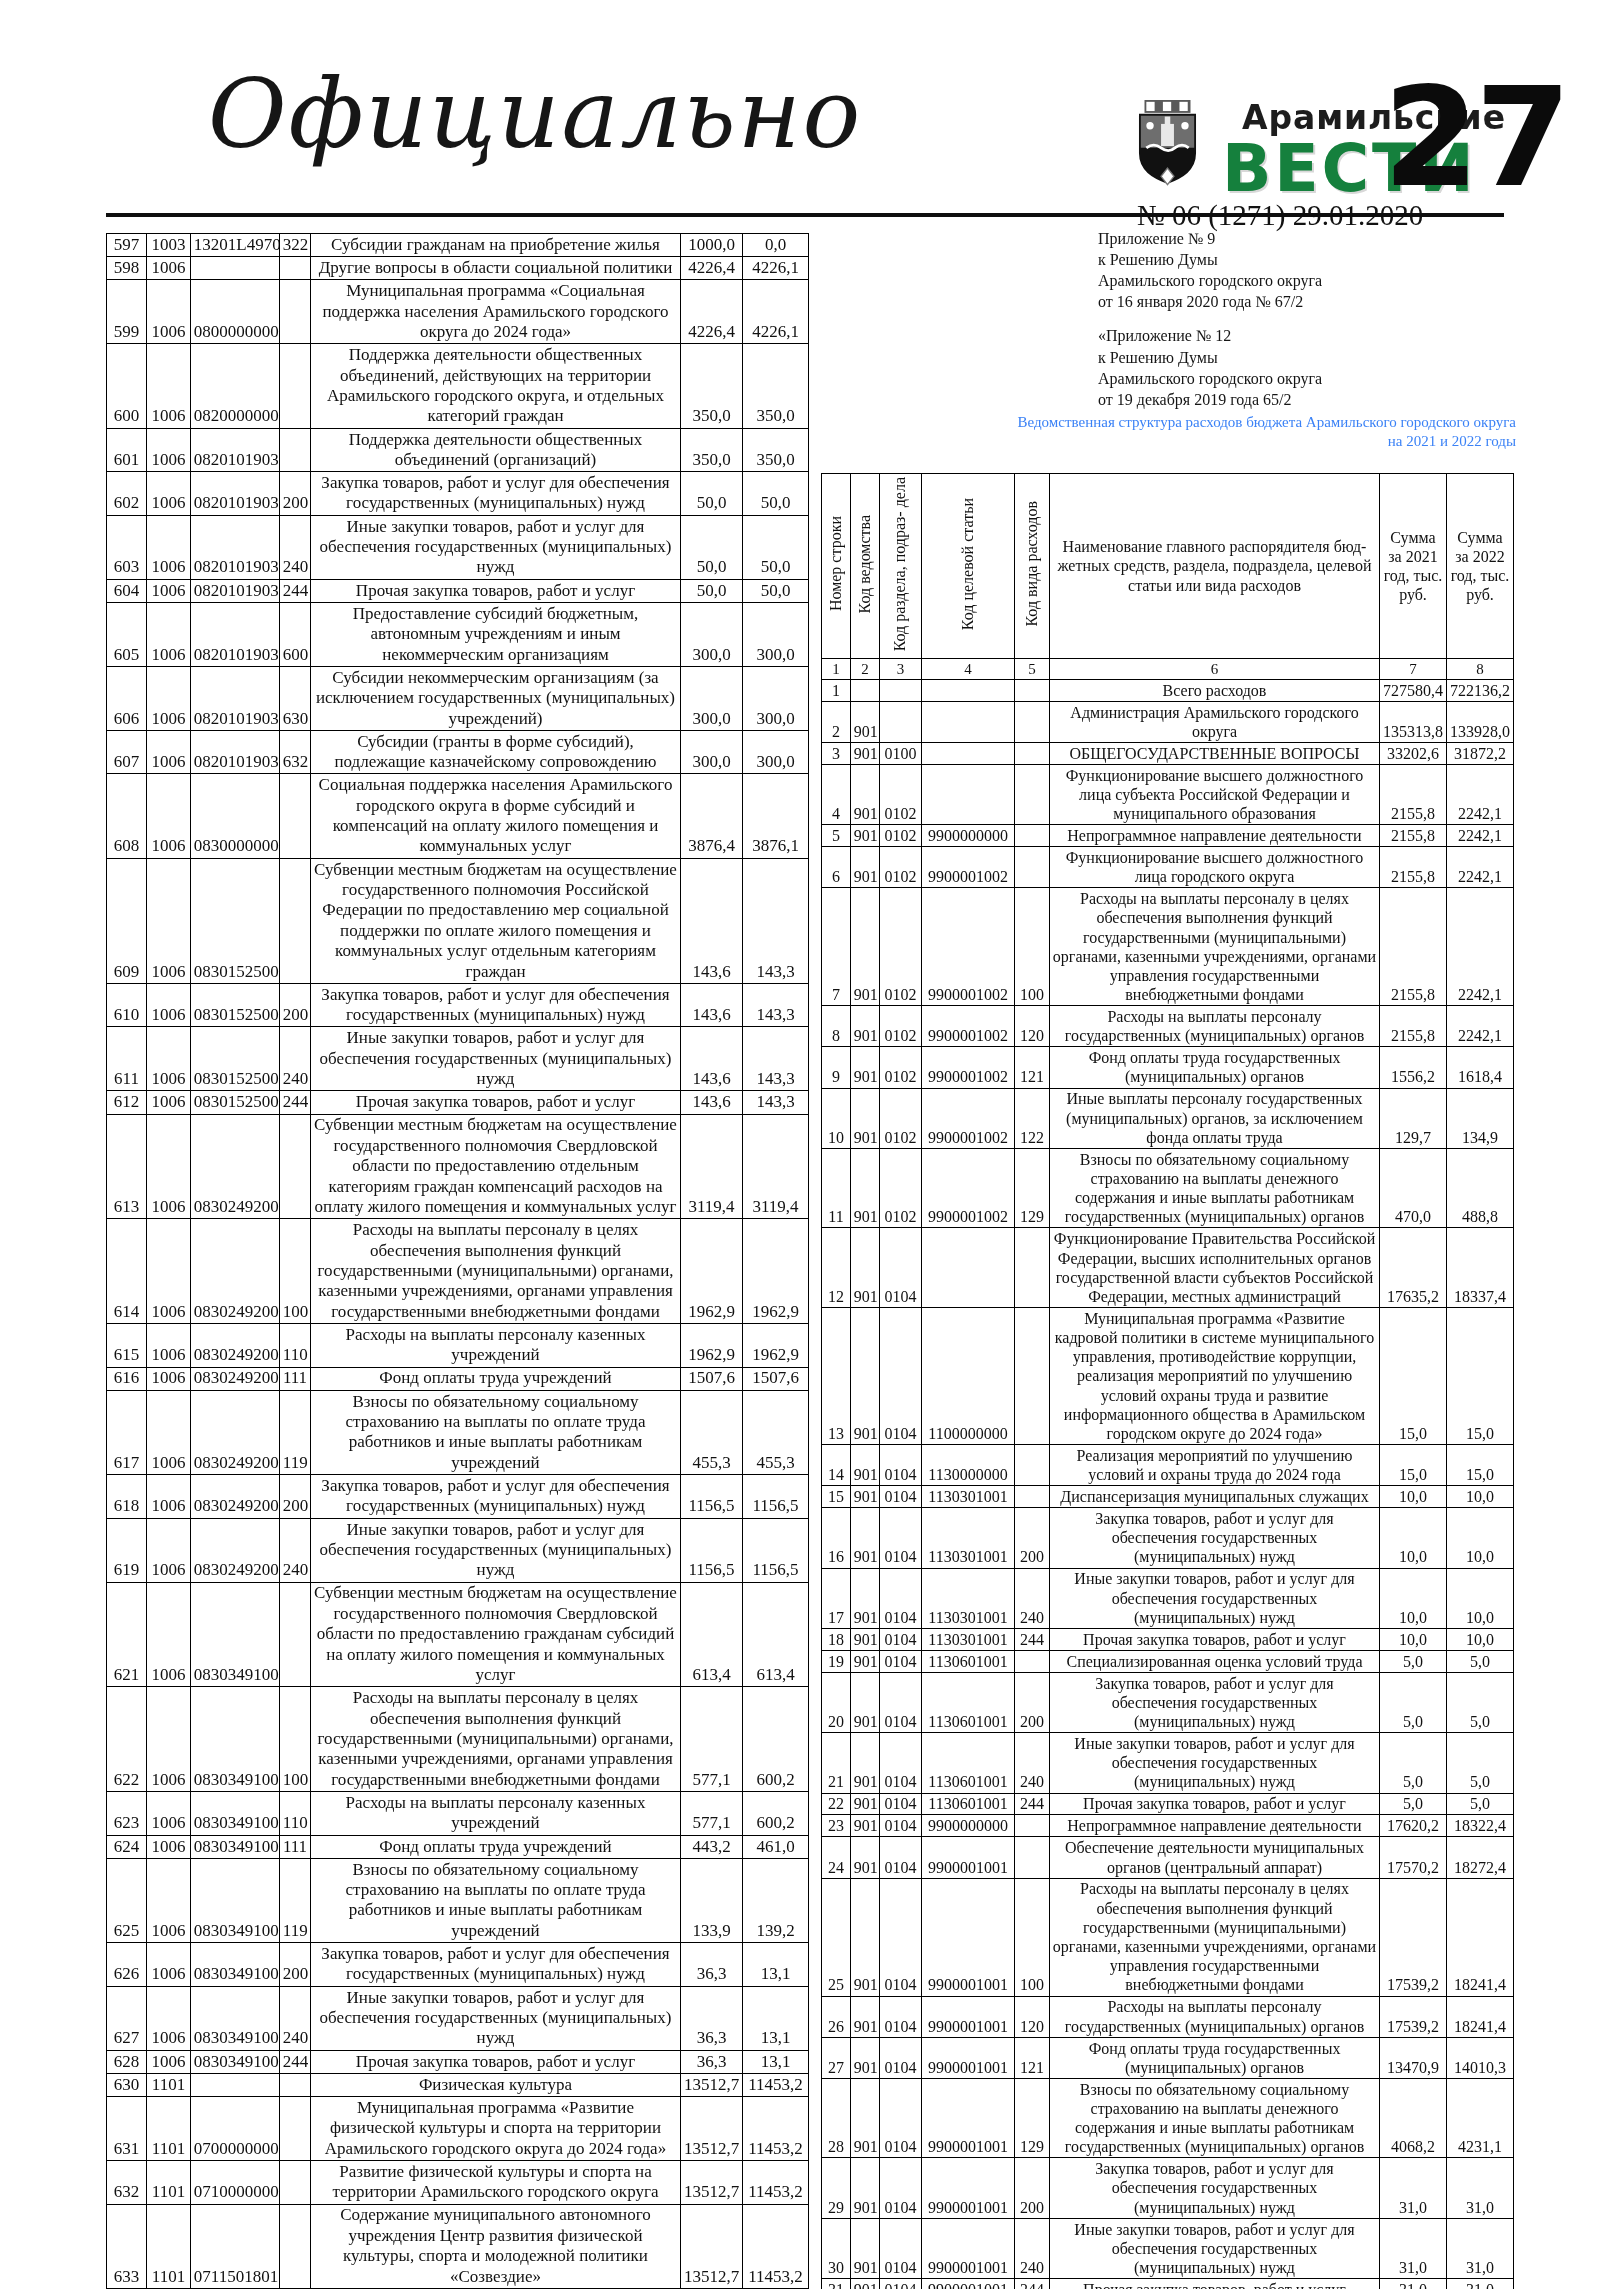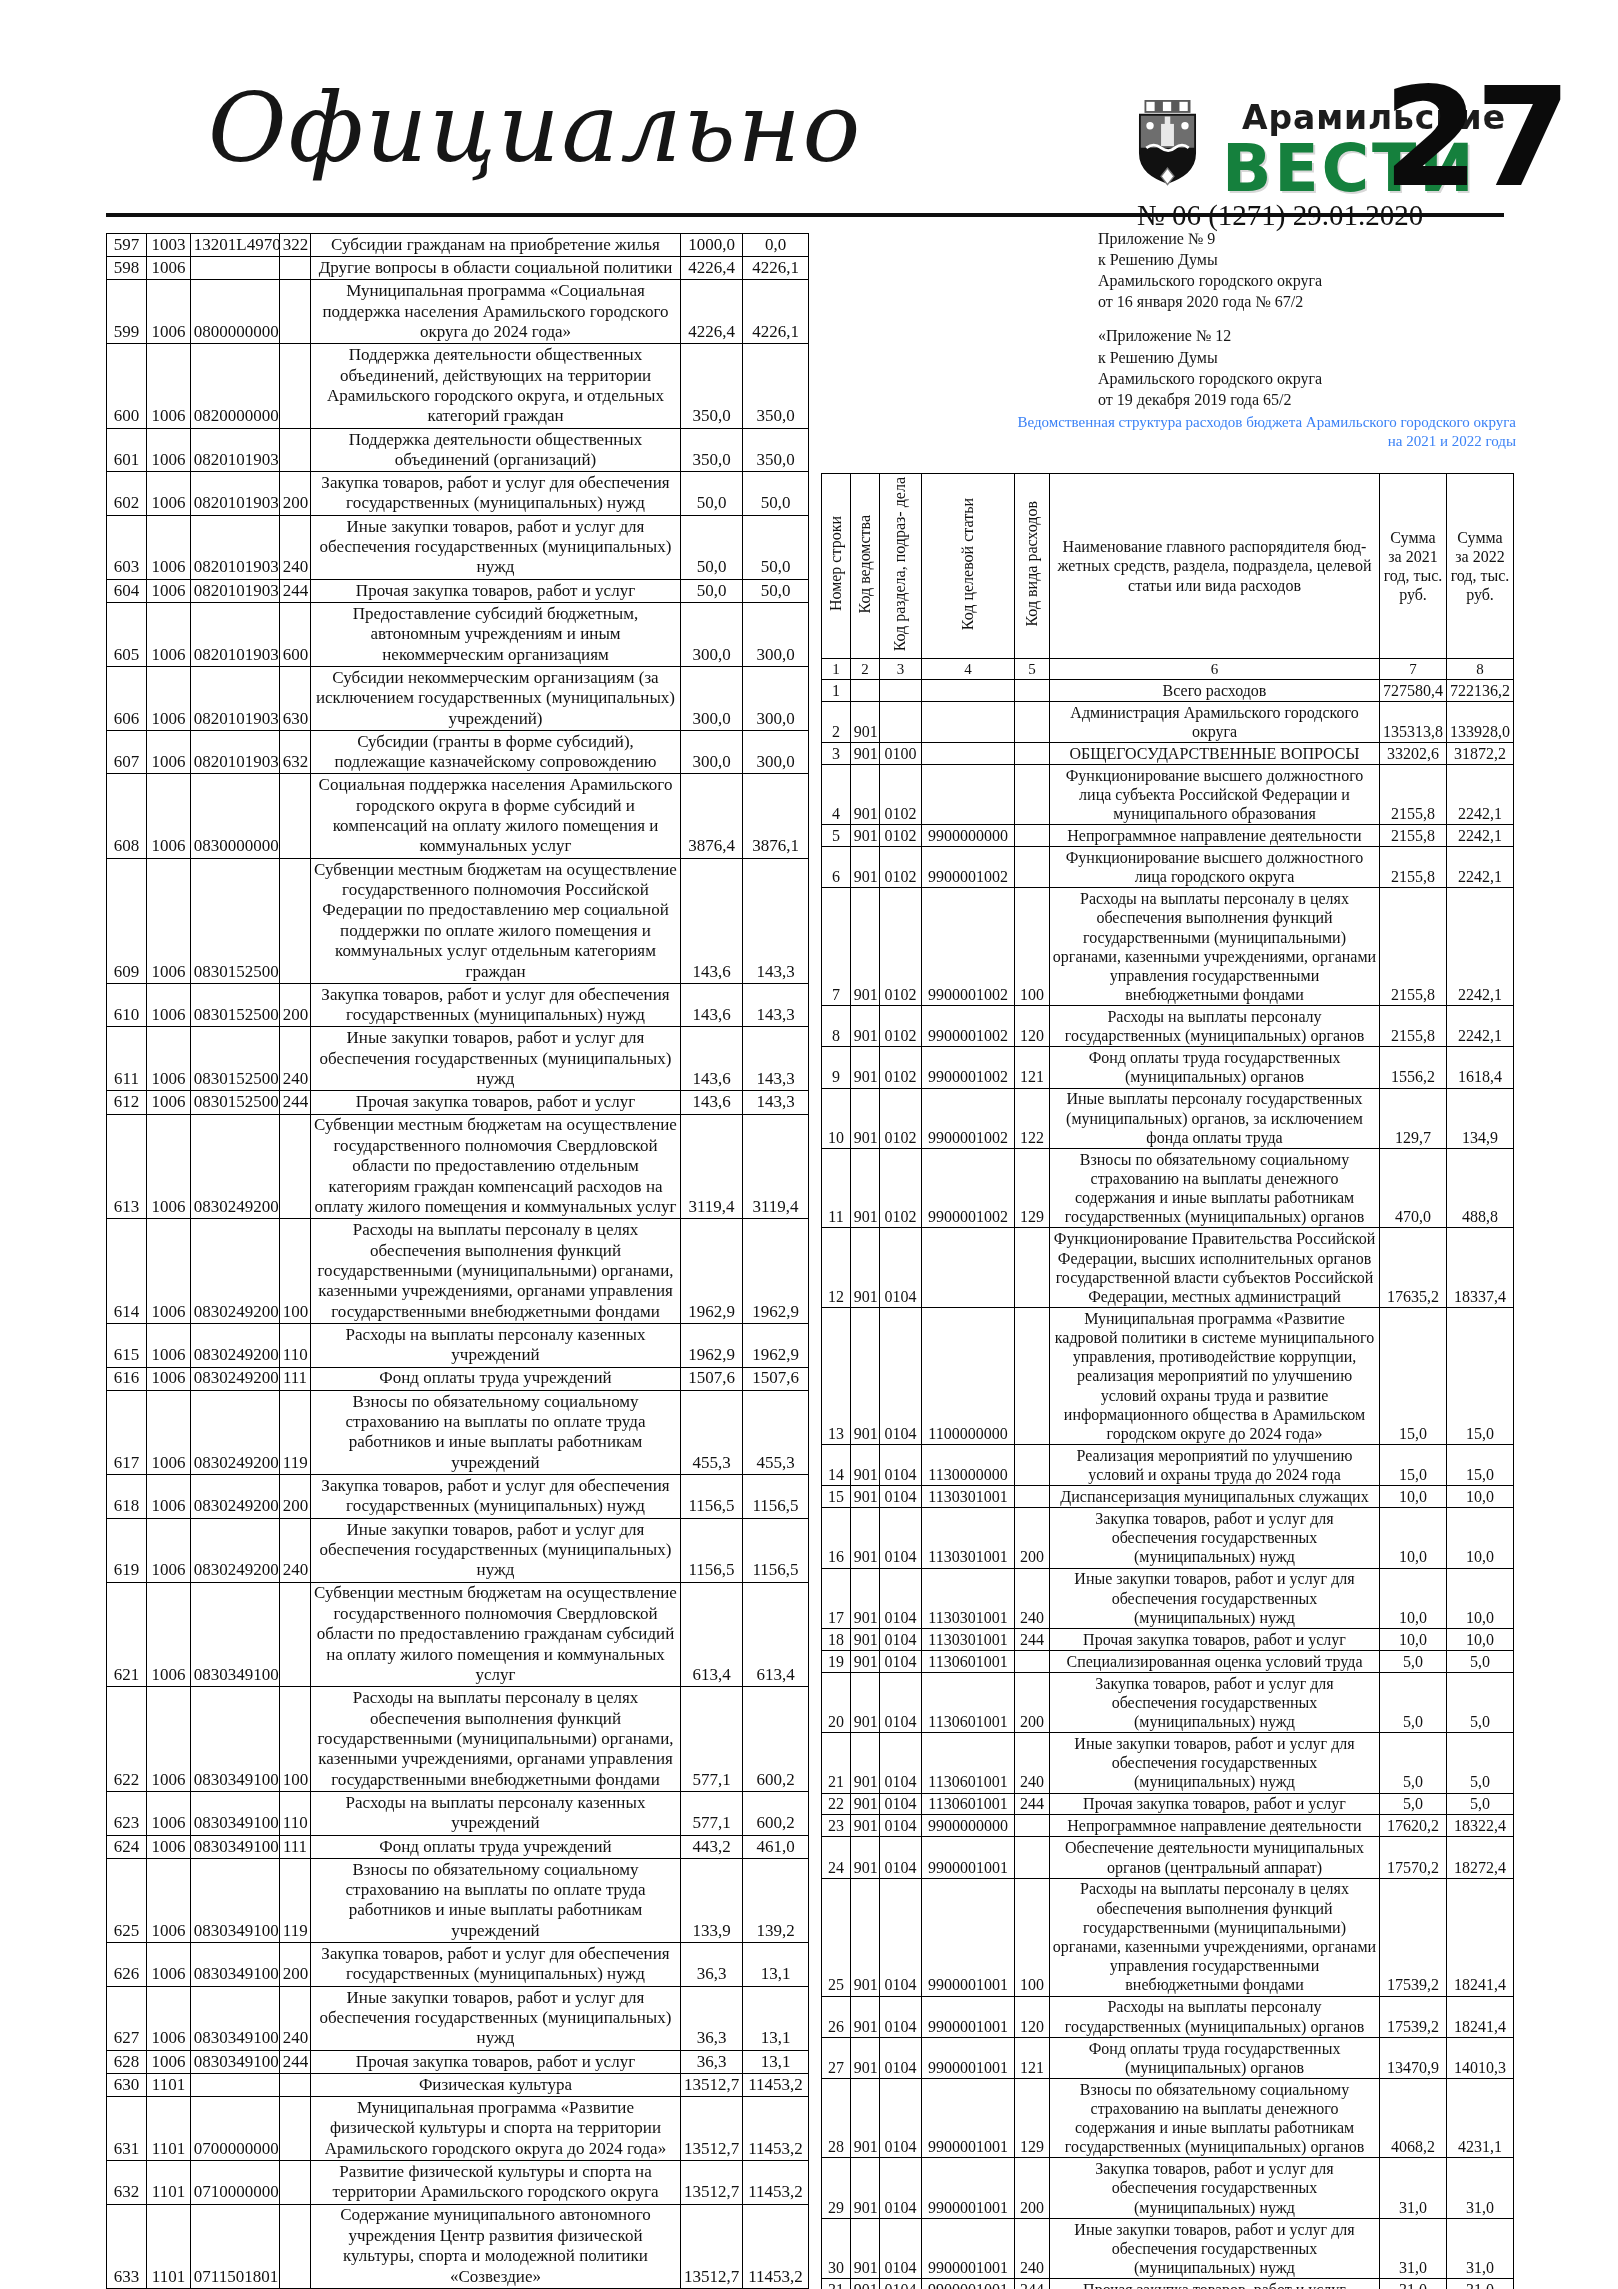--- a/index.html
+++ b/index.html
@@ -1,20 +1,20 @@
 <!DOCTYPE html>
 <html lang="ru" style="font-size:14.8px"><head>
 <meta charset="utf-8">
 <style>
   html,body{margin:0;padding:0;background:#ffffff;}
   #page{position:relative;width:1619px;height:2290px;background:#fff;overflow:hidden;
         font-family:"Liberation Serif",serif;color:#111;}
 
   
-  .official-title{position:absolute;left:208px;top:72px;width:738px;
+  .official-title{position:absolute;left:208px;top:58px;width:738px;
       font-family:"DejaVu Serif",serif;font-style:italic;font-size:96px;
       letter-spacing:1.8px;color:#161616;white-space:nowrap;}
   .brand-block{position:absolute;left:1137px;top:96px;width:277px;}
   .crest{position:absolute;left:0;top:3.7px;width:61px;height:92px;}
   .brand-top{position:absolute;left:89px;top:1.8px;font-family:"DejaVu Sans",sans-serif;
       font-weight:bold;font-size:33px;color:#1d1d1d;letter-spacing:0.9px;margin-left:16px;}
   .brand-name{position:absolute;left:85px;top:35px;font-family:"DejaVu Sans",sans-serif;
       font-weight:bold;font-size:65px;color:#15803d;letter-spacing:2.8px;
       text-shadow:1.8px 1.8px 0 #d8d8d8;}
   .issue-line{position:absolute;left:0px;top:103px;font-size:29px;white-space:nowrap;color:#121212;}

